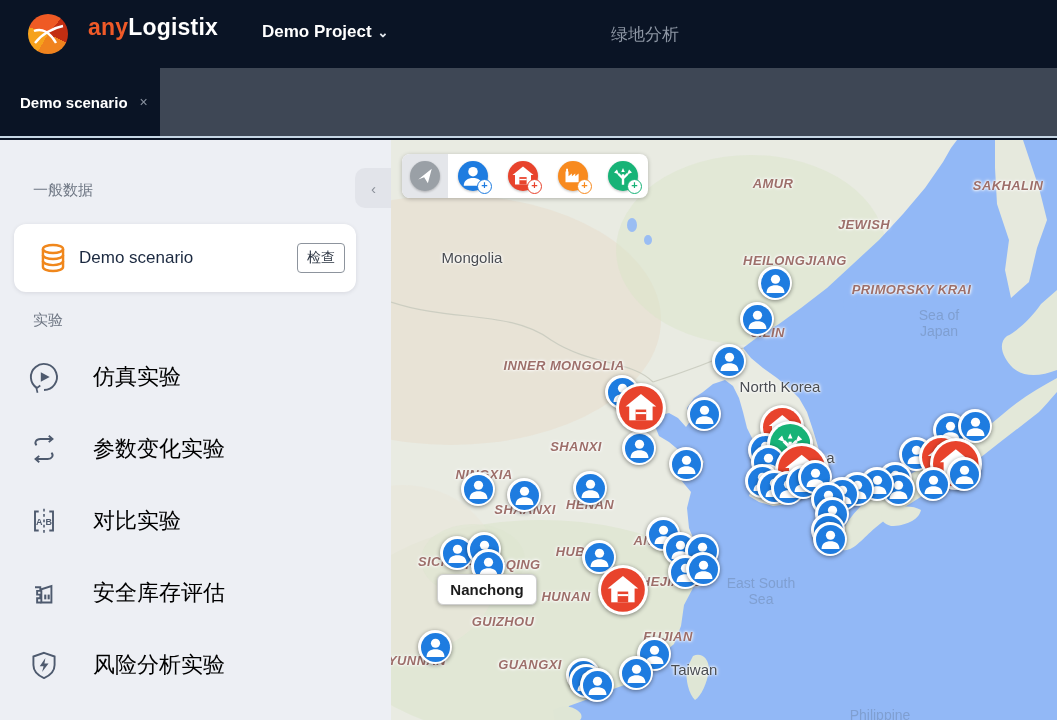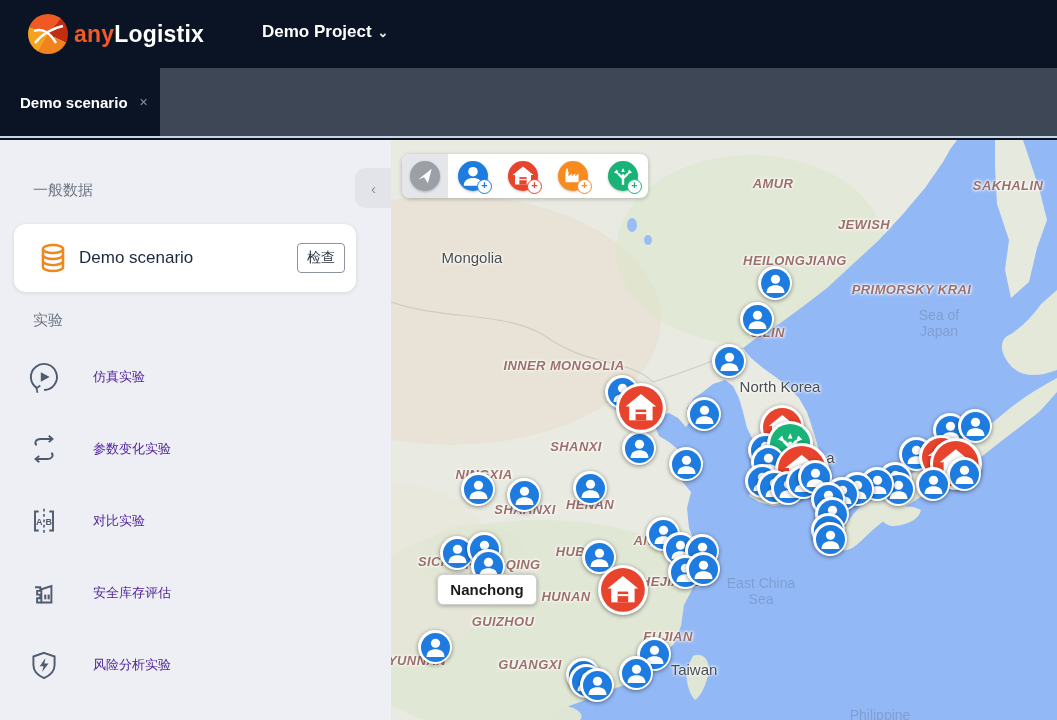--- a/index.html
+++ b/index.html
@@ -1,19 +1,19 @@
 <!DOCTYPE html>
 <html><head>
 <meta charset="utf-8">
 <style>
   html,body{margin:0;padding:0;width:1057px;height:720px;overflow:hidden;
     font-family:"Liberation Sans",sans-serif;background:#0a1425;}
   
   #header{position:absolute;left:0;top:0;width:1057px;height:68px;background:#0a1425;}
-  #logo{position:absolute;left:28px;top:14px;display:flex;align-items:center;cursor:pointer;}
+  #logo{position:absolute;left:28px;top:14px;display:flex;cursor:pointer;gap:14px;}
   #logo-ball{width:40px;height:40px;border-radius:50%;position:relative;
     background:conic-gradient(from 210deg,#f6a21c 0 80deg,#ef5a24 80deg 190deg,#c22e12 190deg 265deg,#f0831e 265deg 360deg);}
   #logo-ball svg{position:absolute;left:0;top:0;}
   #brand{margin-left:6px;font-size:23px;font-weight:bold;letter-spacing:.2px;}
   #brand .any{color:#f05a28;} #brand .lgx{color:#ffffff;}
   #project-selector{position:absolute;left:262px;top:22px;color:#fff;font-size:17px;font-weight:bold;cursor:pointer;}
   #project-selector .chev{font-size:13px;margin-left:6px;color:#e8ecf2;}
   #page-title{position:absolute;left:575px;top:23px;width:140px;text-align:center;color:#8d96a4;font-size:17px;}
   
   #tabbar{position:absolute;left:0;top:68px;width:1057px;height:68px;background:#3e4755;}
@@ -30,21 +30,21 @@
     border-radius:10px 0 0 10px;border:none;color:#8a8f98;font-size:15px;cursor:pointer;}
   #scenario-card{position:absolute;left:14px;top:84px;width:342px;height:68px;background:#fff;border-radius:12px;
     box-shadow:0 1px 4px rgba(16,24,40,.10);cursor:pointer;}
   #scenario-card .db-ic{position:absolute;left:21px;top:16px;}
   #scenario-card .sc-name{position:absolute;left:65px;top:24px;font-size:17px;color:#1b2940;}
   #check-btn{position:absolute;right:11px;top:19px;width:48px;height:30px;background:#fff;
     border:1px solid #8d949d;border-radius:4px;font-size:14px;color:#2b3442;cursor:pointer;
     font-family:"Liberation Sans",sans-serif;}
   .exp-item{position:absolute;left:26px;height:40px;display:flex;align-items:center;cursor:pointer;}
   .exp-icon{width:36px;height:36px;display:inline-flex;}
-  .exp-label{margin-left:31px;font-size:13px;color:#4c1d95;}
+  .exp-label{margin-left:31px;font-size:22px;color:#000000;}
   
   #map{position:absolute;left:391px;top:2px;width:666px;height:582px;background:#e9ebe2;overflow:hidden;cursor:grab;}
   #map svg.base{position:absolute;left:0;top:0;}
   .map-label{position:absolute;transform:translate(-50%,-50%);white-space:pre-line;text-align:center;
     pointer-events:none;text-shadow:0 0 2px #fff,0 0 3px #fff,0 0 4px #fff;}
   .lbl-country{color:#494c51;font-size:15px;font-weight:500;}
   .lbl-province{color:#9d6f6a;font-size:13px;font-weight:bold;font-style:italic;letter-spacing:.4px;}
   .lbl-water{color:#7f9fd1;font-size:14px;text-shadow:none;}
   .marker{position:absolute;border-radius:50%;background:#fff;box-sizing:border-box;
     box-shadow:0 1px 4px rgba(0,0,0,.45);cursor:pointer;}
@@ -73,20 +73,21 @@
       <svg width="40" height="40" viewBox="0 0 40 40">
         <path d="M7 29 C13 21 24 14 35 12" stroke="#fff" stroke-width="2.4" fill="none"></path>
         <path d="M6 17 C14 14 22 18 28 29" stroke="#fff" stroke-width="2.4" fill="none"></path>
       </svg>
     </div>
     <div id="brand"><span class="any">any</span><span class="lgx">Logistix</span></div>
   </div>
   <div id="project-selector">
     <span>Demo Project</span><span class="chev">⌄</span>
   </div>
+  <div id="page-title">绿地分析</div>
 </div>
 
 <div id="tabbar">
   <div id="active-tab">
     <span class="t-label">Demo scenario</span>
     <span class="t-close">×</span>
   </div>
 </div>
 
 <div id="main">
@@ -217,21 +218,21 @@
         <div class="map-label lbl-country" style="left: 402px; top: 317px;">South Korea</div>
         <div class="map-label lbl-province" style="left: 93px; top: 334px;">NINGXIA</div>
         <div class="map-label lbl-province" style="left: 134px; top: 369px;">SHAANXI</div>
         <div class="map-label lbl-province" style="left: 199px; top: 364px;">HENAN</div>
         <div class="map-label lbl-province" style="left: 186px; top: 411px;">HUBEI</div>
         <div class="map-label lbl-province" style="left: 58px; top: 421px;">SICHUAN</div>
         <div class="map-label lbl-province" style="left: 107px; top: 424px;">CHONGQING</div>
         <div class="map-label lbl-province" style="left: 264px; top: 400px;">ANHUI</div>
         <div class="map-label lbl-province" style="left: 276px; top: 441px;">ZHEJIANG</div>
         <div class="map-label lbl-province" style="left: 175px; top: 456px;">HUNAN</div>
-        <div class="map-label lbl-water" style="left: 370px; top: 451px;">East China
+        <div class="map-label lbl-water" style="left: 370px; top: 451px;">East South
 Sea</div>
         <div class="map-label lbl-province" style="left: 112px; top: 481px;">GUIZHOU</div>
         <div class="map-label lbl-province" style="left: 26px; top: 520px;">YUNNAN</div>
         <div class="map-label lbl-province" style="left: 139px; top: 524px; font-style: italic;">GUANGXI</div>
         <div class="map-label lbl-province" style="left: 277px; top: 496px;">FUJIAN</div>
         <div class="map-label lbl-country" style="left: 303px; top: 529px;">Taiwan</div>
         <div class="map-label lbl-water" style="left: 489px; top: 575px;">Philippine</div>
       </div>
     <div id="marker-layer">
         <div class="marker" style="left: 367px; top: 126px; width: 34px; height: 34px; padding: 2.5px;">

